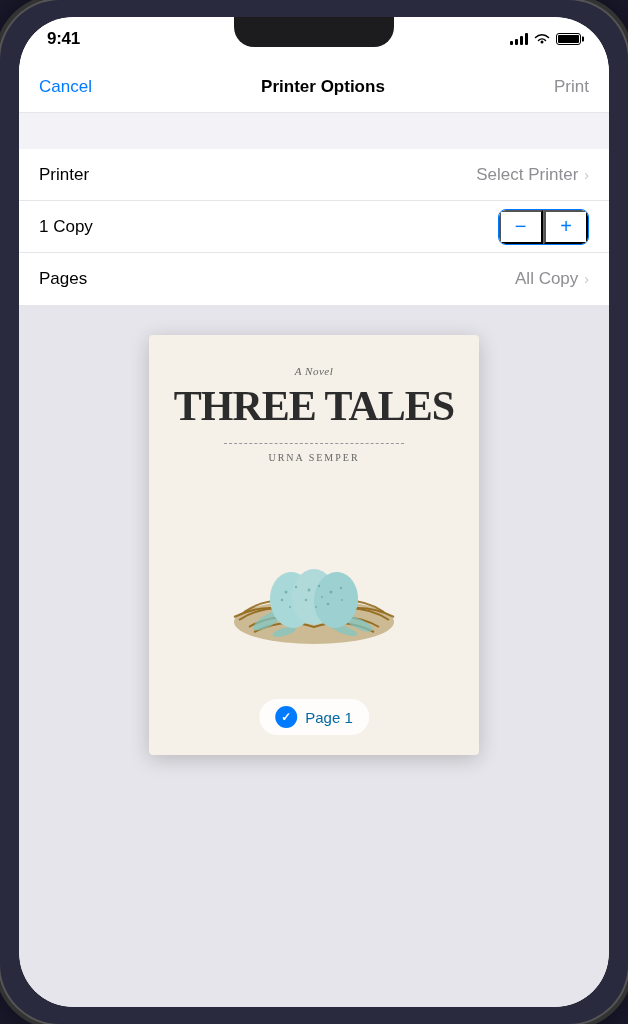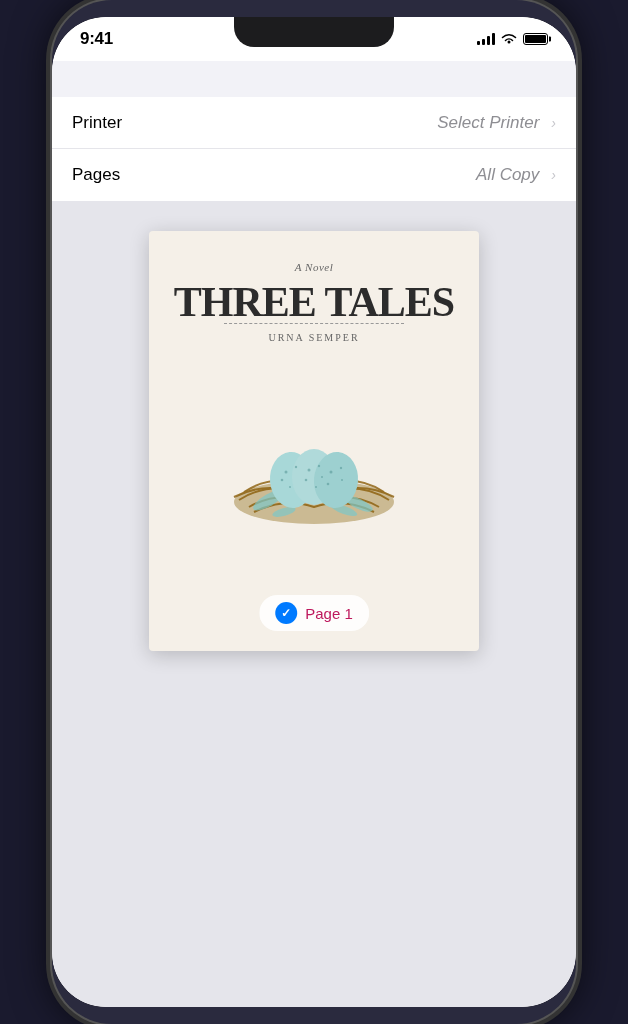--- a/index.html
+++ b/index.html
@@ -6,21 +6,21 @@
     body {
       background: #1a1a2e;
       display: flex;
       justify-content: center;
       align-items: center;
       min-height: 100vh;
       font-family: -apple-system, BlinkMacSystemFont, 'SF Pro Text', 'Helvetica Neue', sans-serif;
     }
 
     .phone-frame {
-      width: 524px;
+      width: 628px;
       height: 1024px;
       background: #2a2a3e;
       border-radius: 60px;
       position: relative;
       display: flex;
       justify-content: center;
       align-items: center;
       box-shadow:
         0 0 0 2px #555,
         0 0 0 6px #333,
@@ -186,24 +186,23 @@
 
     .option-label {
       font-size: 17px;
       color: #000;
       font-weight: 400;
     }
 
     .option-value {
       display: flex;
       align-items: center;
-      gap: 12px;
+      gap: 6px;
       color: #8e8e93;
       font-size: 17px;
-      font-style: italic;
     }
 
     .chevron {
       color: #c7c7cc;
       font-size: 14px;
     }
 
     .copy-stepper {
       display: flex;
       align-items: center;
@@ -274,21 +273,21 @@
     }
 
     .book-title {
       font-size: 42px;
       font-weight: 900;
       color: #2c2c2c;
       text-align: center;
       letter-spacing: -1px;
       line-height: 1;
       font-family: Georgia, serif;
-      margin-bottom: 0;
+      margin-bottom: 16px;
     }
 
     .book-divider {
       width: 180px;
       border: none;
       border-top: 1px dashed #999;
       margin-bottom: 8px;
     }
 
     .book-author {
@@ -330,21 +329,21 @@
       display: flex;
       align-items: center;
       justify-content: center;
       color: white;
       font-size: 12px;
       font-weight: 700;
     }
 
     .page-text {
       font-size: 15px;
-      color: #be185d;
+      color: #0369a1;
       font-weight: 500;
     }
   </style>
 </head>
 <body>
 
 <div class="phone-frame">
   <div class="phone-border">
     <div class="screen">
       <div class="notch"></div>
@@ -362,34 +361,47 @@
             <path d="M8 10.5a1.5 1.5 0 1 1 0-3 1.5 1.5 0 0 1 0 3z" fill="#000"></path>
             <path d="M4.5 7.5a5 5 0 0 1 7 0" stroke="#000" stroke-width="1.5" fill="none" stroke-linecap="round"></path>
             <path d="M1.5 4.5a9 9 0 0 1 13 0" stroke="#000" stroke-width="1.5" fill="none" stroke-linecap="round"></path>
           </svg>
           <div class="battery-icon">
             <div class="battery-fill"></div>
           </div>
         </div>
       </div>
 
+      <div class="nav-bar">
+        <span class="nav-cancel">Cancel</span>
+        <span class="nav-title">Printer Options</span>
+        <span class="nav-print">Print</span>
+      </div>
 
       <div class="section-gap"></div>
 
       <div class="options-section">
         <div class="options-list">
 
           <div class="option-row">
             <span class="option-label">Printer</span>
             <div class="option-value">
               <span>Select Printer</span>
               <span class="chevron">›</span>
             </div>
           </div>
 
+          <div class="option-row">
+            <span class="option-label">1 Copy</span>
+            <div class="copy-stepper">
+              <button class="stepper-btn">−</button>
+              <div class="stepper-divider"></div>
+              <button class="stepper-btn">+</button>
+            </div>
+          </div>
 
           <div class="option-row">
             <span class="option-label">Pages</span>
             <div class="option-value">
               <span>All Copy</span>
               <span class="chevron">›</span>
             </div>
           </div>
 
         </div>

